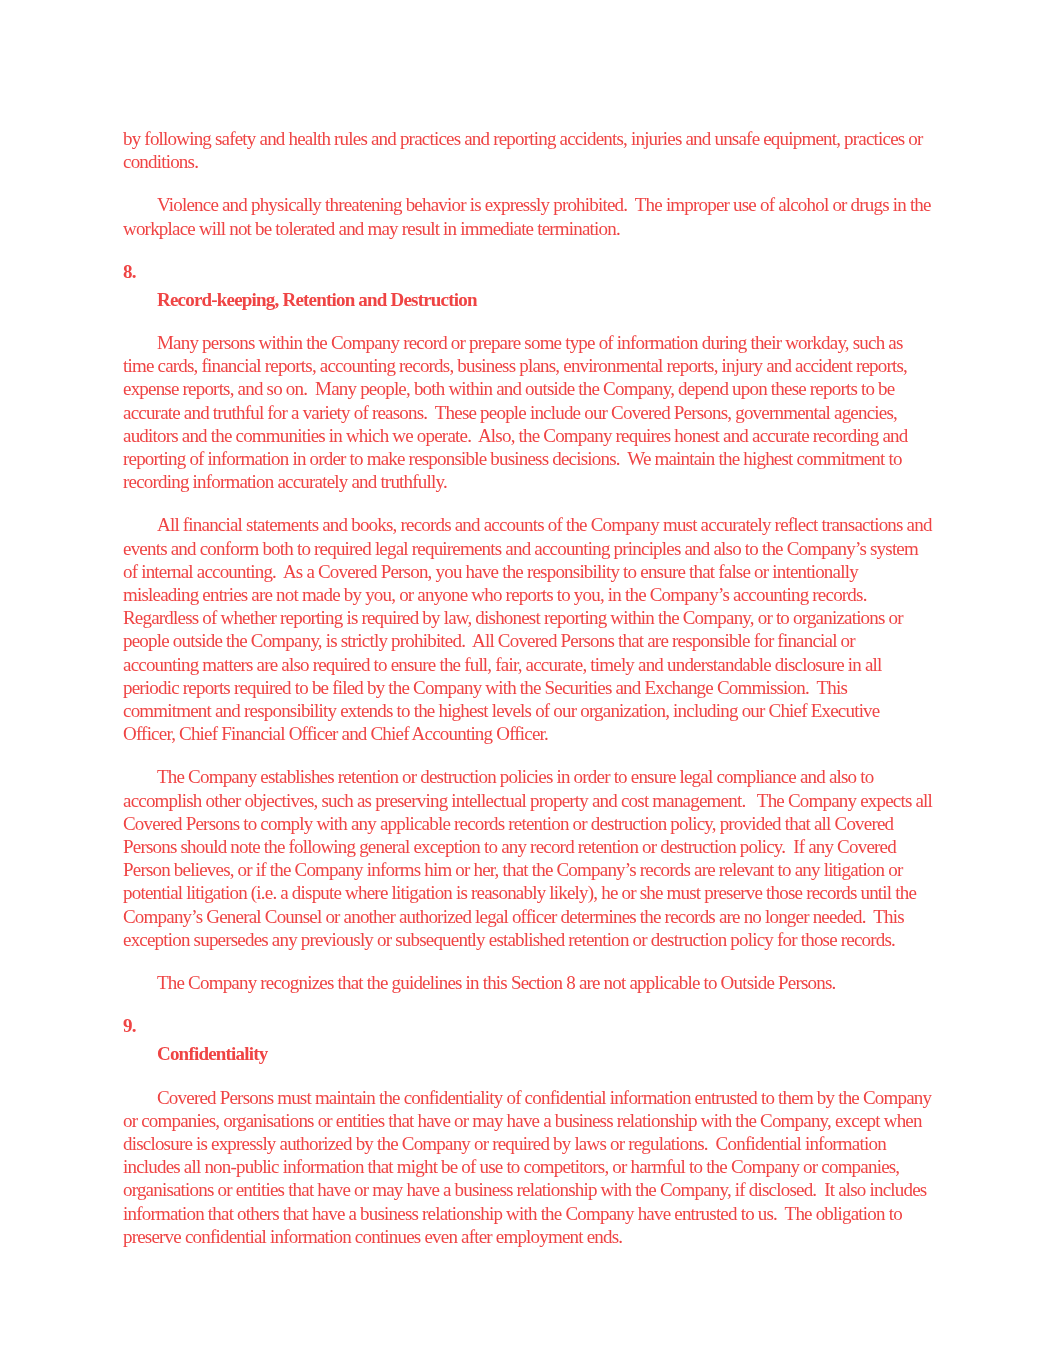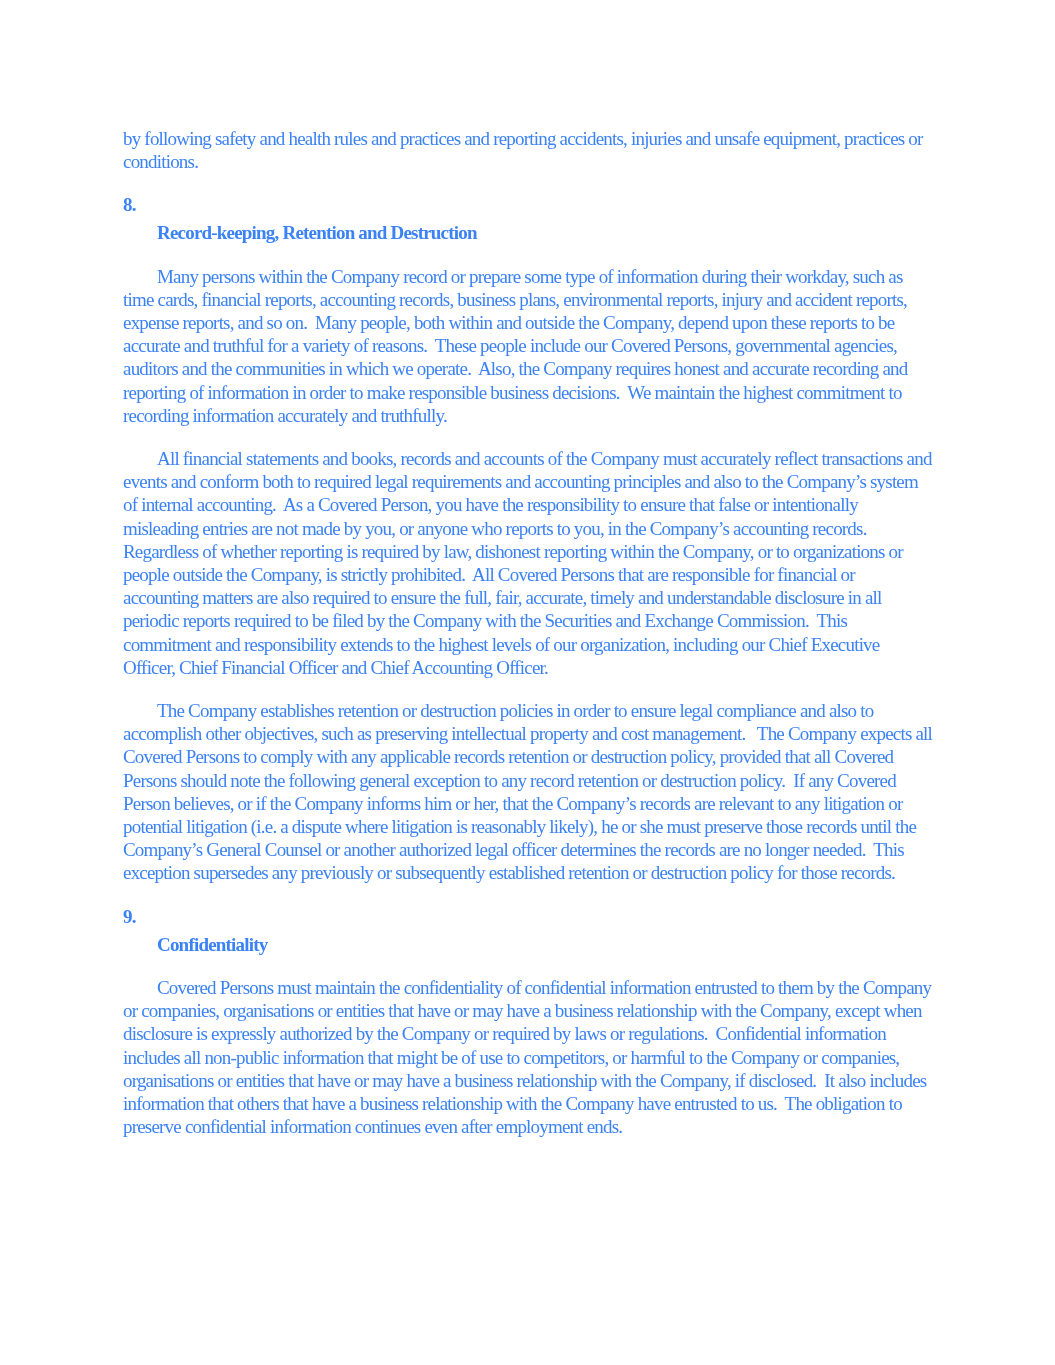--- a/index.html
+++ b/index.html
@@ -9,21 +9,21 @@
     height: 1365px;
     position: relative;
     overflow: hidden;
     font-family: "Liberation Serif", "DejaVu Serif", serif;
   }
   .page {
     position: absolute;
     left: 123px;
     top: 127px;
     width: 811px;
-    color: #3b82f6;
+    color: #ef4444;
     font-size: 19px;
     line-height: 23.2px;
     letter-spacing: -0.8px;
   }
   .para {
     white-space: pre-wrap;
     text-indent: 34px;
     margin: 0 0 20px 0;
   }
   .para.no-indent { text-indent: 0; }
@@ -35,32 +35,34 @@
   .heading .hnum { flex: 0 0 34px; width: 34px; }
   .heading .htitle { flex: 1; margin-top: 28px; }
 </style>
 </head>
 <body>
 
 <div class="page">
 
   <p class="para no-indent">by following safety and health rules and practices and reporting accidents, injuries and unsafe equipment, practices or conditions.</p>
 
+  <p class="para">Violence and physically threatening behavior is expressly prohibited.  The improper use of alcohol or drugs in the workplace will not be tolerated and may result in immediate termination.</p>
 
   <div class="heading">
     <span class="hnum">8.</span>
     <span class="htitle">Record-keeping, Retention and Destruction</span>
   </div>
 
   <p class="para">Many persons within the Company record or prepare some type of information during their workday, such as time cards, financial reports, accounting records, business plans, environmental reports, injury and accident reports, expense reports, and so on.  Many people, both within and outside the Company, depend upon these reports to be accurate and truthful for a variety of reasons.  These people include our Covered Persons, governmental agencies, auditors and the communities in which we operate.  Also, the Company requires honest and accurate recording and reporting of information in order to make responsible business decisions.  We maintain the highest commitment to recording information accurately and truthfully.</p>
 
   <p class="para">All financial statements and books, records and accounts of the Company must accurately reflect transactions and events and conform both to required legal requirements and accounting principles and also to the Company’s system of internal accounting.  As a Covered Person, you have the responsibility to ensure that false or intentionally misleading entries are not made by you, or anyone who reports to you, in the Company’s accounting records.  Regardless of whether reporting is required by law, dishonest reporting within the Company, or to organizations or people outside the Company, is strictly prohibited.  All Covered Persons that are responsible for financial or accounting matters are also required to ensure the full, fair, accurate, timely and understandable disclosure in all periodic reports required to be filed by the Company with the Securities and Exchange Commission.  This commitment and responsibility extends to the highest levels of our organization, including our Chief Executive Officer, Chief Financial Officer and Chief Accounting Officer.</p>
 
   <p class="para">The Company establishes retention or destruction policies in order to ensure legal compliance and also to accomplish other objectives, such as preserving intellectual property and cost management.   The Company expects all Covered Persons to comply with any applicable records retention or destruction policy, provided that all Covered Persons should note the following general exception to any record retention or destruction policy.  If any Covered Person believes, or if the Company informs him or her, that the Company’s records are relevant to any litigation or potential litigation (i.e. a dispute where litigation is reasonably likely), he or she must preserve those records until the Company’s General Counsel or another authorized legal officer determines the records are no longer needed.  This exception supersedes any previously or subsequently established retention or destruction policy for those records.</p>
 
+  <p class="para">The Company recognizes that the guidelines in this Section 8 are not applicable to Outside Persons.</p>
 
   <div class="heading">
     <span class="hnum">9.</span>
     <span class="htitle">Confidentiality</span>
   </div>
 
   <p class="para">Covered Persons must maintain the confidentiality of confidential information entrusted to them by the Company or companies, organisations or entities that have or may have a business relationship with the Company, except when disclosure is expressly authorized by the Company or required by laws or regulations.  Confidential information includes all non-public information that might be of use to competitors, or harmful to the Company or companies, organisations or entities that have or may have a business relationship with the Company, if disclosed.  It also includes information that others that have a business relationship with the Company have entrusted to us.  The obligation to preserve confidential information continues even after employment ends.</p>
 
 </div>
 

